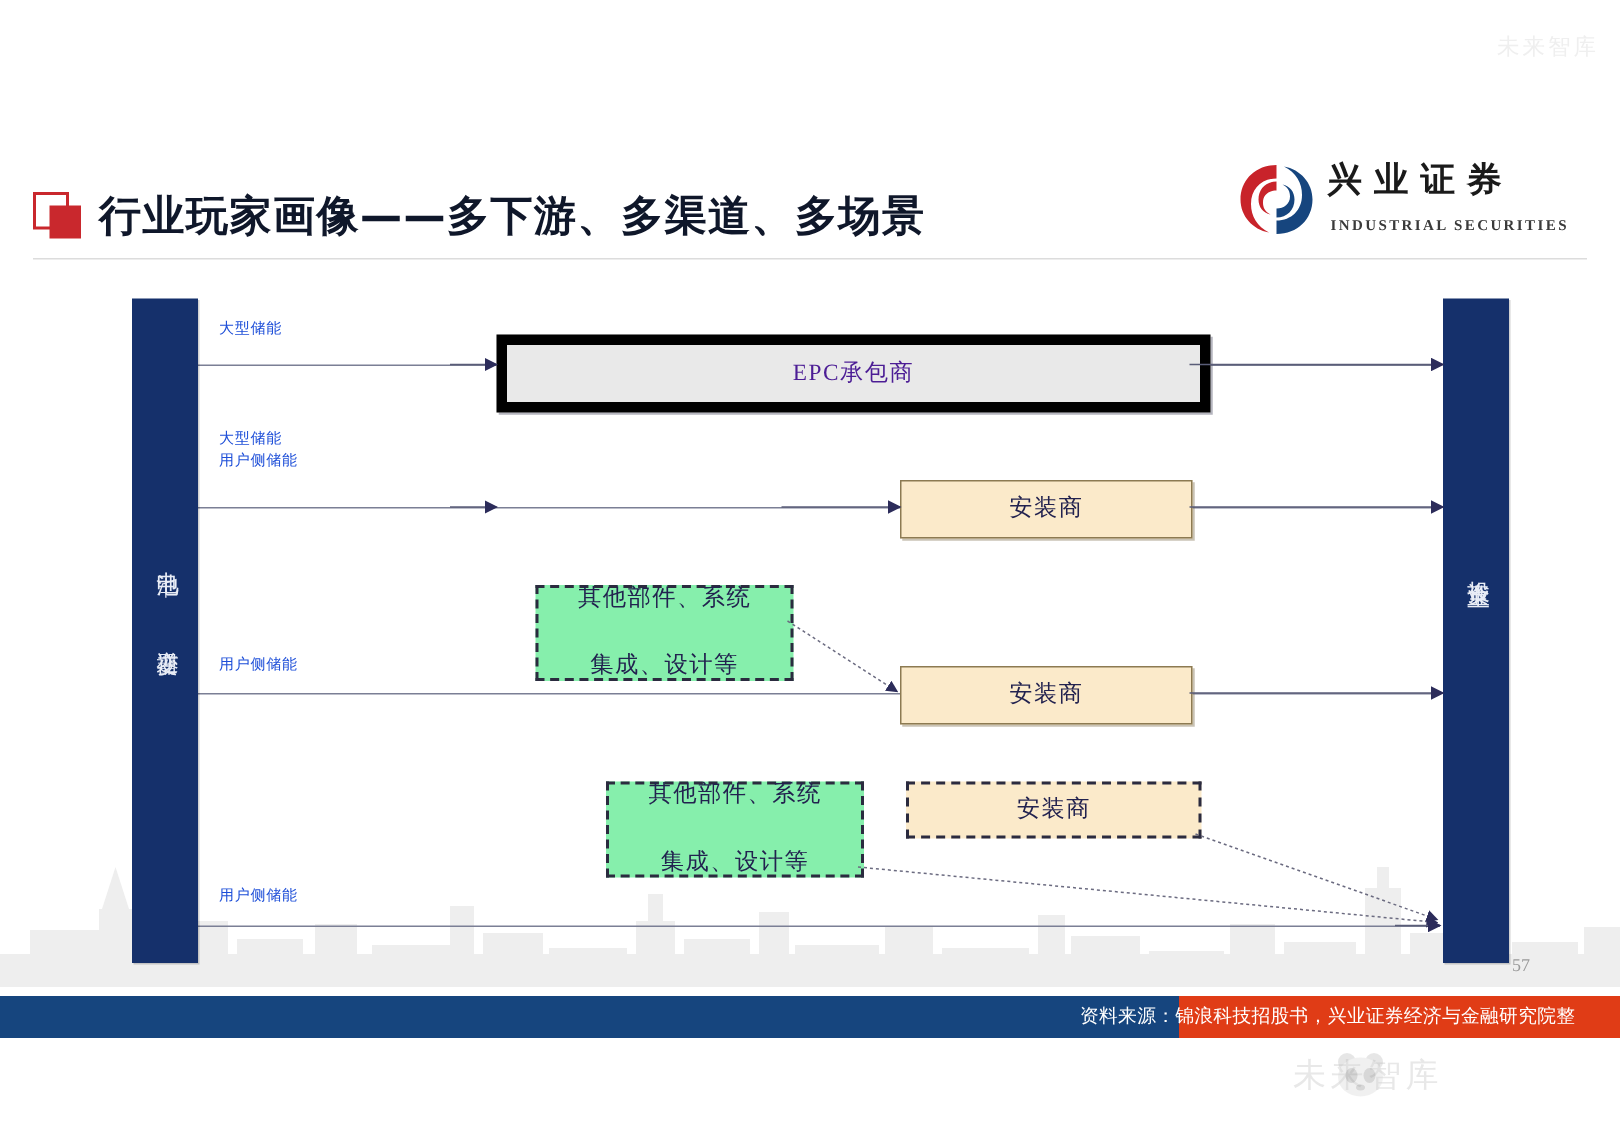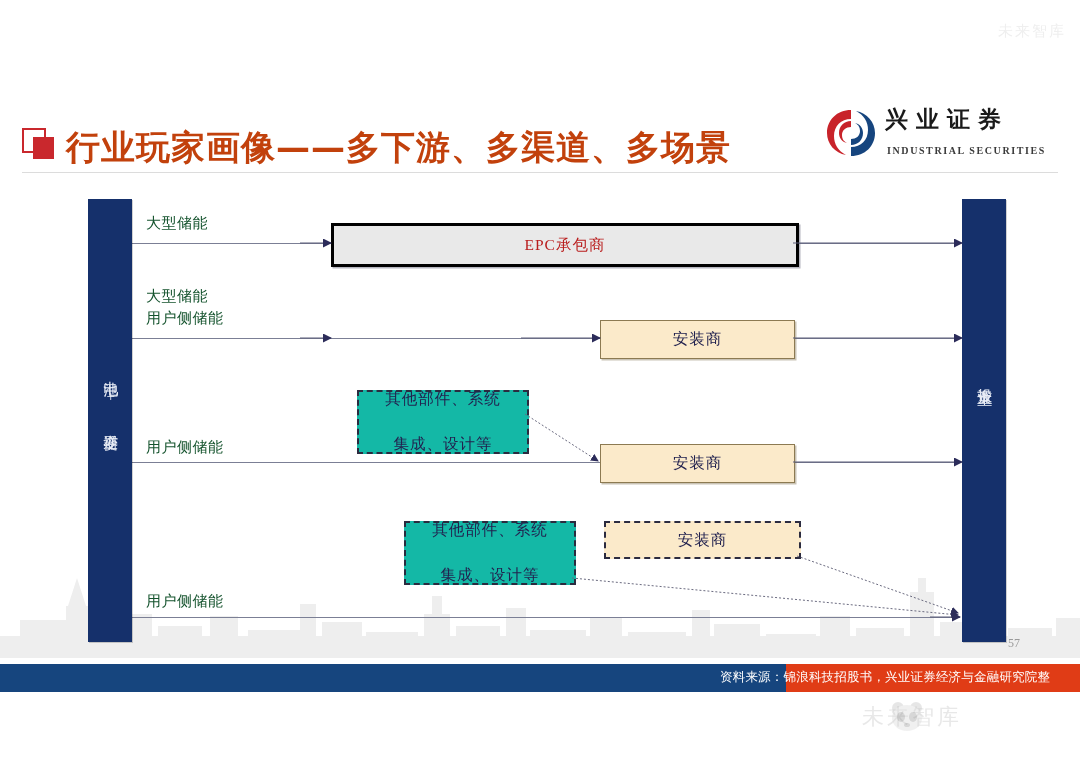--- a/index.html
+++ b/index.html
@@ -51,21 +51,21 @@
   .hdr-marks .m1{
     position:absolute; left:0; top:0; width:20px; height:21px;
     border:2px solid #c9282d; background:#fff;
   }
   .hdr-marks .m2{
     position:absolute; left:11px; top:9px; width:21px; height:22px;
     background:#c9282d;
   }
   .hdr-title{
     position:absolute; left:66px; top:125px; z-index:20;
-    font-size:34px; font-weight:bold; color:#c2410c;
+    font-size:28px; font-weight:bold; color:#0f172a;
     font-family:"DejaVu Sans","Liberation Sans",sans-serif;
     letter-spacing:1px; white-space:nowrap;
   }
   .hdr-rule{
     position:absolute; left:22px; top:172px; width:1036px; height:1px;
     background:#dcdcdc; z-index:19;
   }
 
   
   .logo{ position:absolute; left:825px; top:104px; z-index:25; }
@@ -93,37 +93,37 @@
     color:#e9edf6; font-size:15px; line-height:1.55;
     text-align:center; letter-spacing:1px;
     font-family:"Liberation Serif","DejaVu Serif",serif;
   }
   .vtext{ writing-mode:vertical-rl; text-orientation:upright; display:inline-block; }
 
   .rowline{
     position:absolute; height:0; border-top:1px solid #7b7f95; z-index:5;
   }
   .rowlabel{
-    position:absolute; color:#14532d; font-size:15px; line-height:1.45;
+    position:absolute; color:#1d4ed8; font-size:10px; line-height:1.45;
     z-index:9; white-space:nowrap; letter-spacing:.5px;
   }
 
   .nbox{
     position:absolute; z-index:10; display:flex; align-items:center;
     justify-content:center; text-align:center;
     font-size:15.5px; line-height:1.35; letter-spacing:1px;
     color:#1c1c3a;
   }
-  .nbox.grey{ background:#e9e9e9; border:3px solid #000000; color:#b91c1c;
+  .nbox.grey{ background:#e9e9e9; border:7px solid #000000; color:#4c1d95;
               box-shadow:1.5px 1.5px 0 rgba(90,90,110,.45); }
   .nbox.purple{ background:#b9bbdf; border:1px solid #5b5f8f; color:#22224f;
                 box-shadow:1.5px 1.5px 0 rgba(90,90,120,.45); }
   .nbox.cream{ background:#fbeaca; border:1px solid #8c7a52; color:#22224f;
                box-shadow:1.5px 1.5px 0 rgba(120,105,70,.4); }
-  .nbox.dash-purple{ background:#14b8a6; border:2px dashed #2b2b3f; color:#22224f;gap:24px; }
+  .nbox.dash-purple{ background:#86efac; border:2px dashed #2b2b3f; color:#22224f;gap:24px; }
   .nbox.dash-cream{ background:#fbeaca; border:2px dashed #2b2b3f; color:#22224f; }
 
   .svgarrows{ position:absolute; left:0; top:0; width:1080px; height:764px; z-index:12; pointer-events:none; }
 
   .pagenum{
     position:absolute; left:1008px; top:636px; z-index:20;
     font-size:12px; color:#9a9a9a;
     font-family:"Liberation Serif","DejaVu Serif",serif;
   }
 

